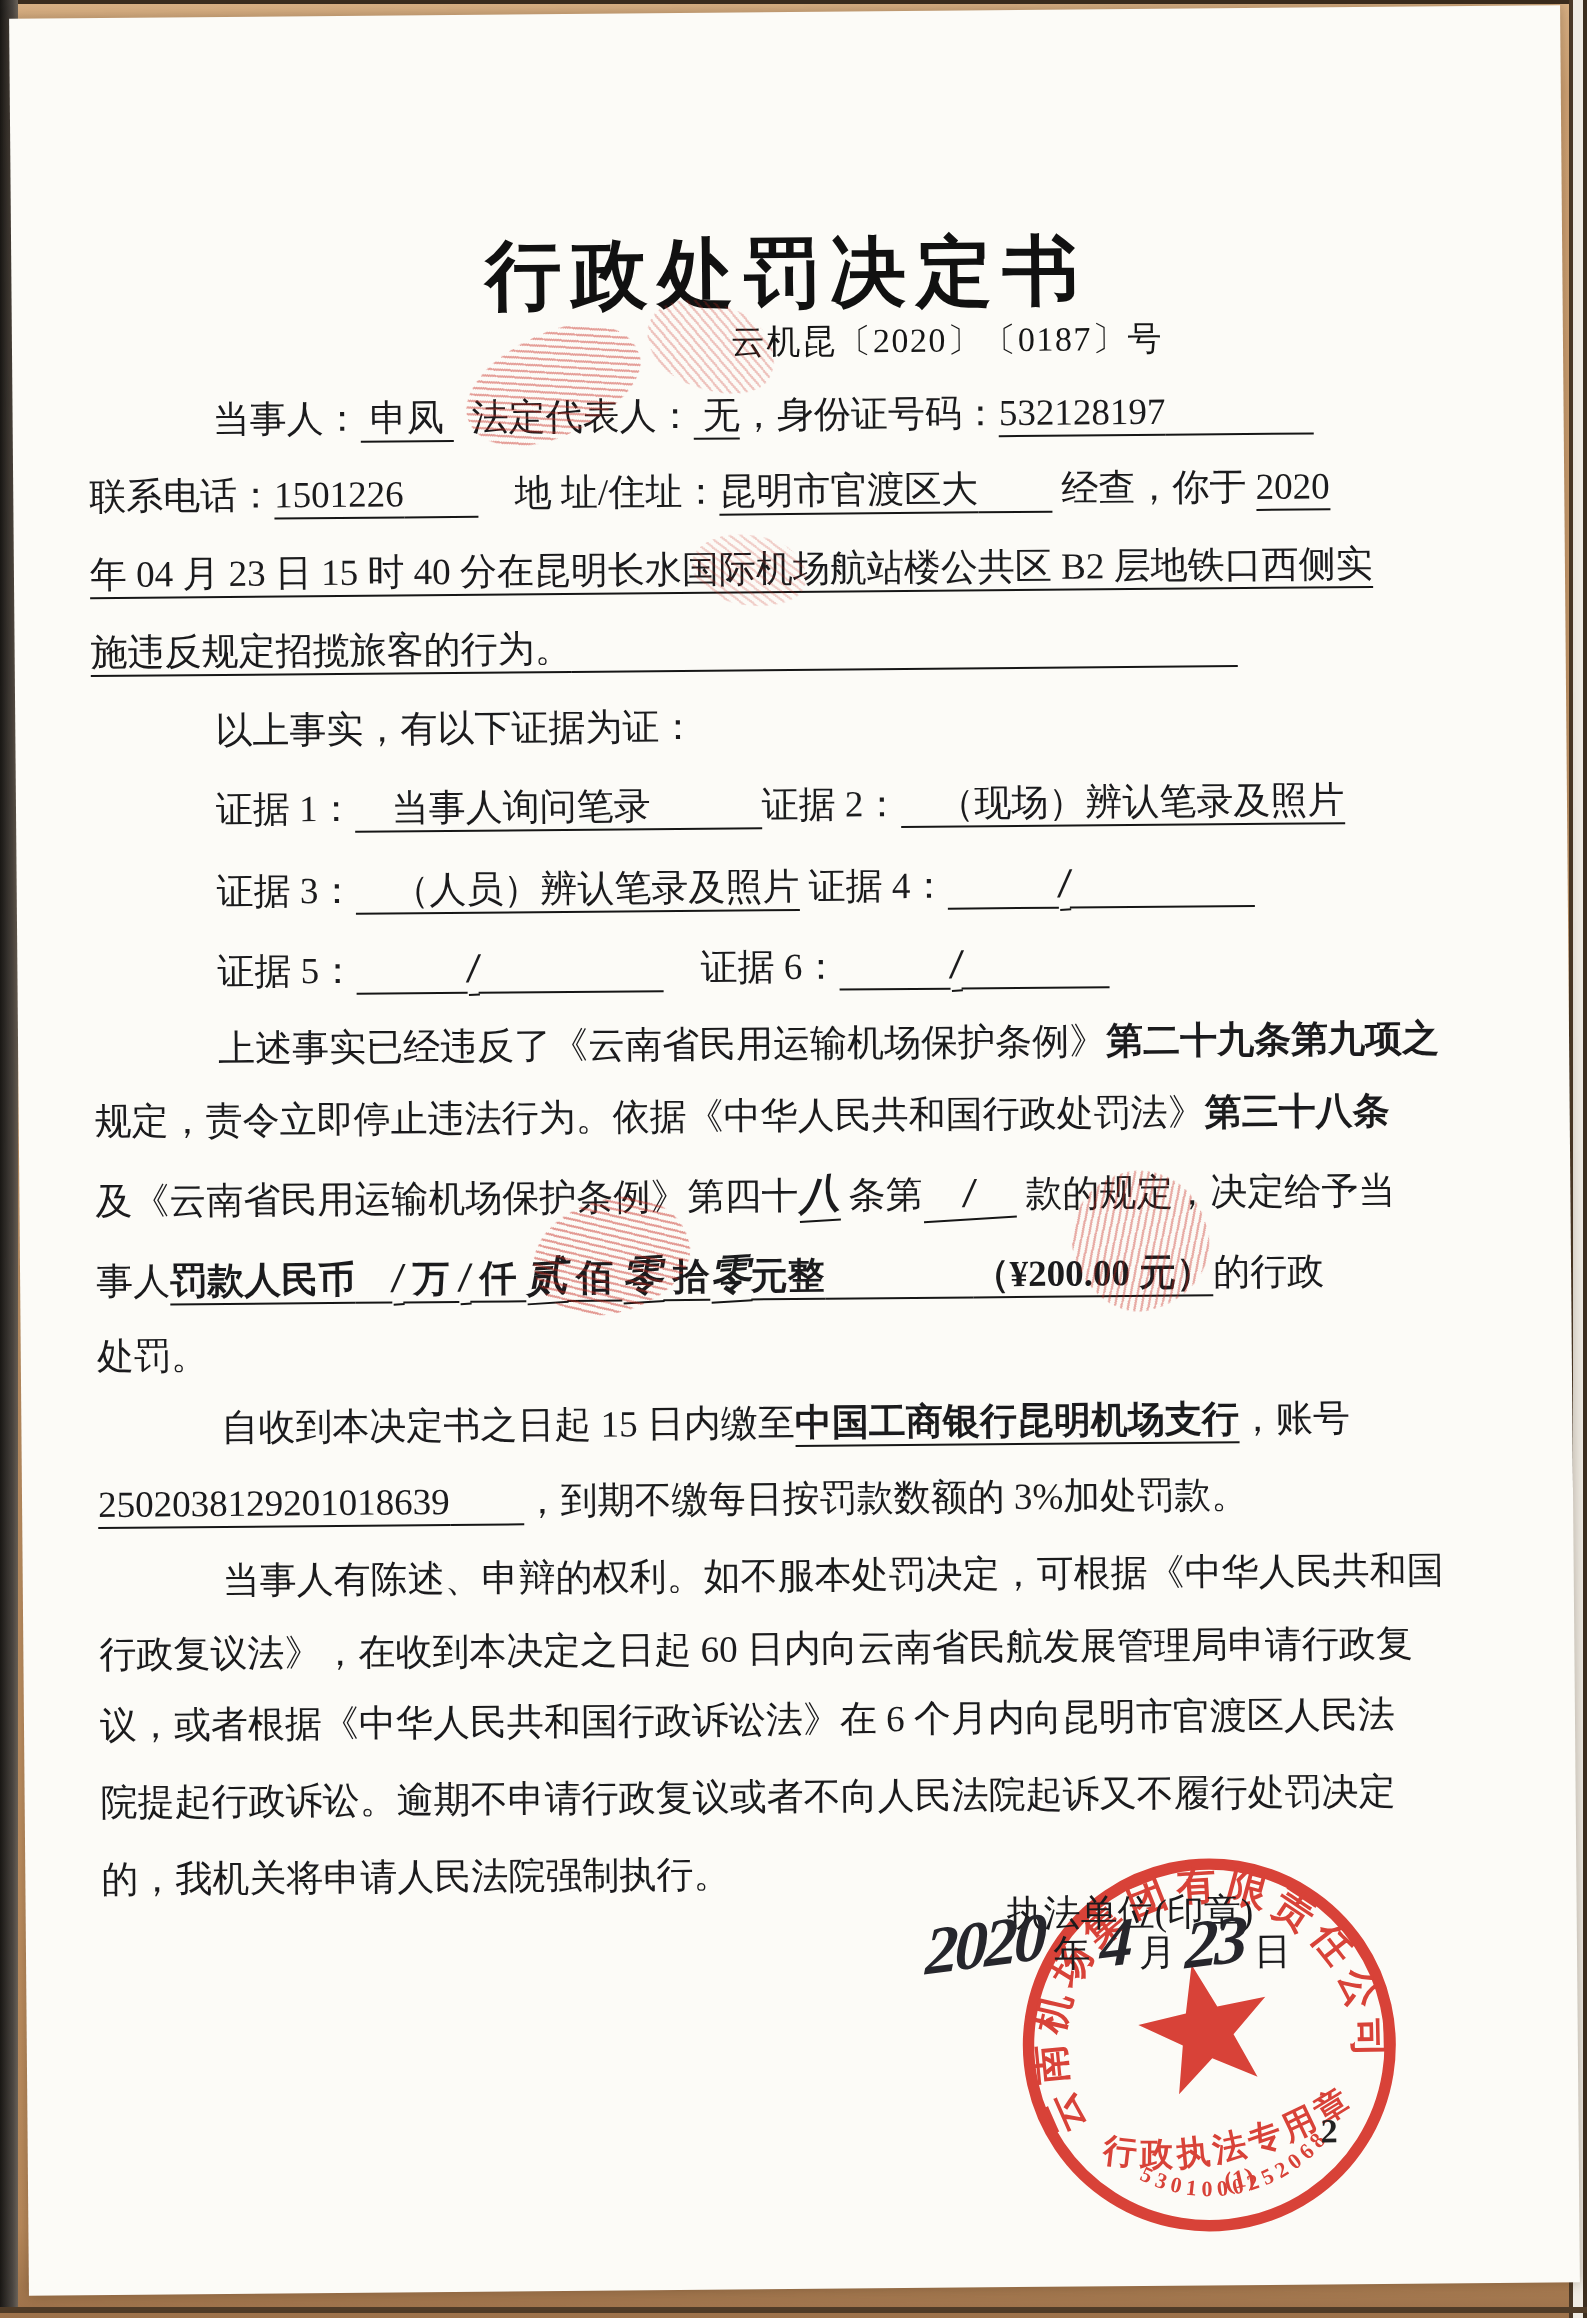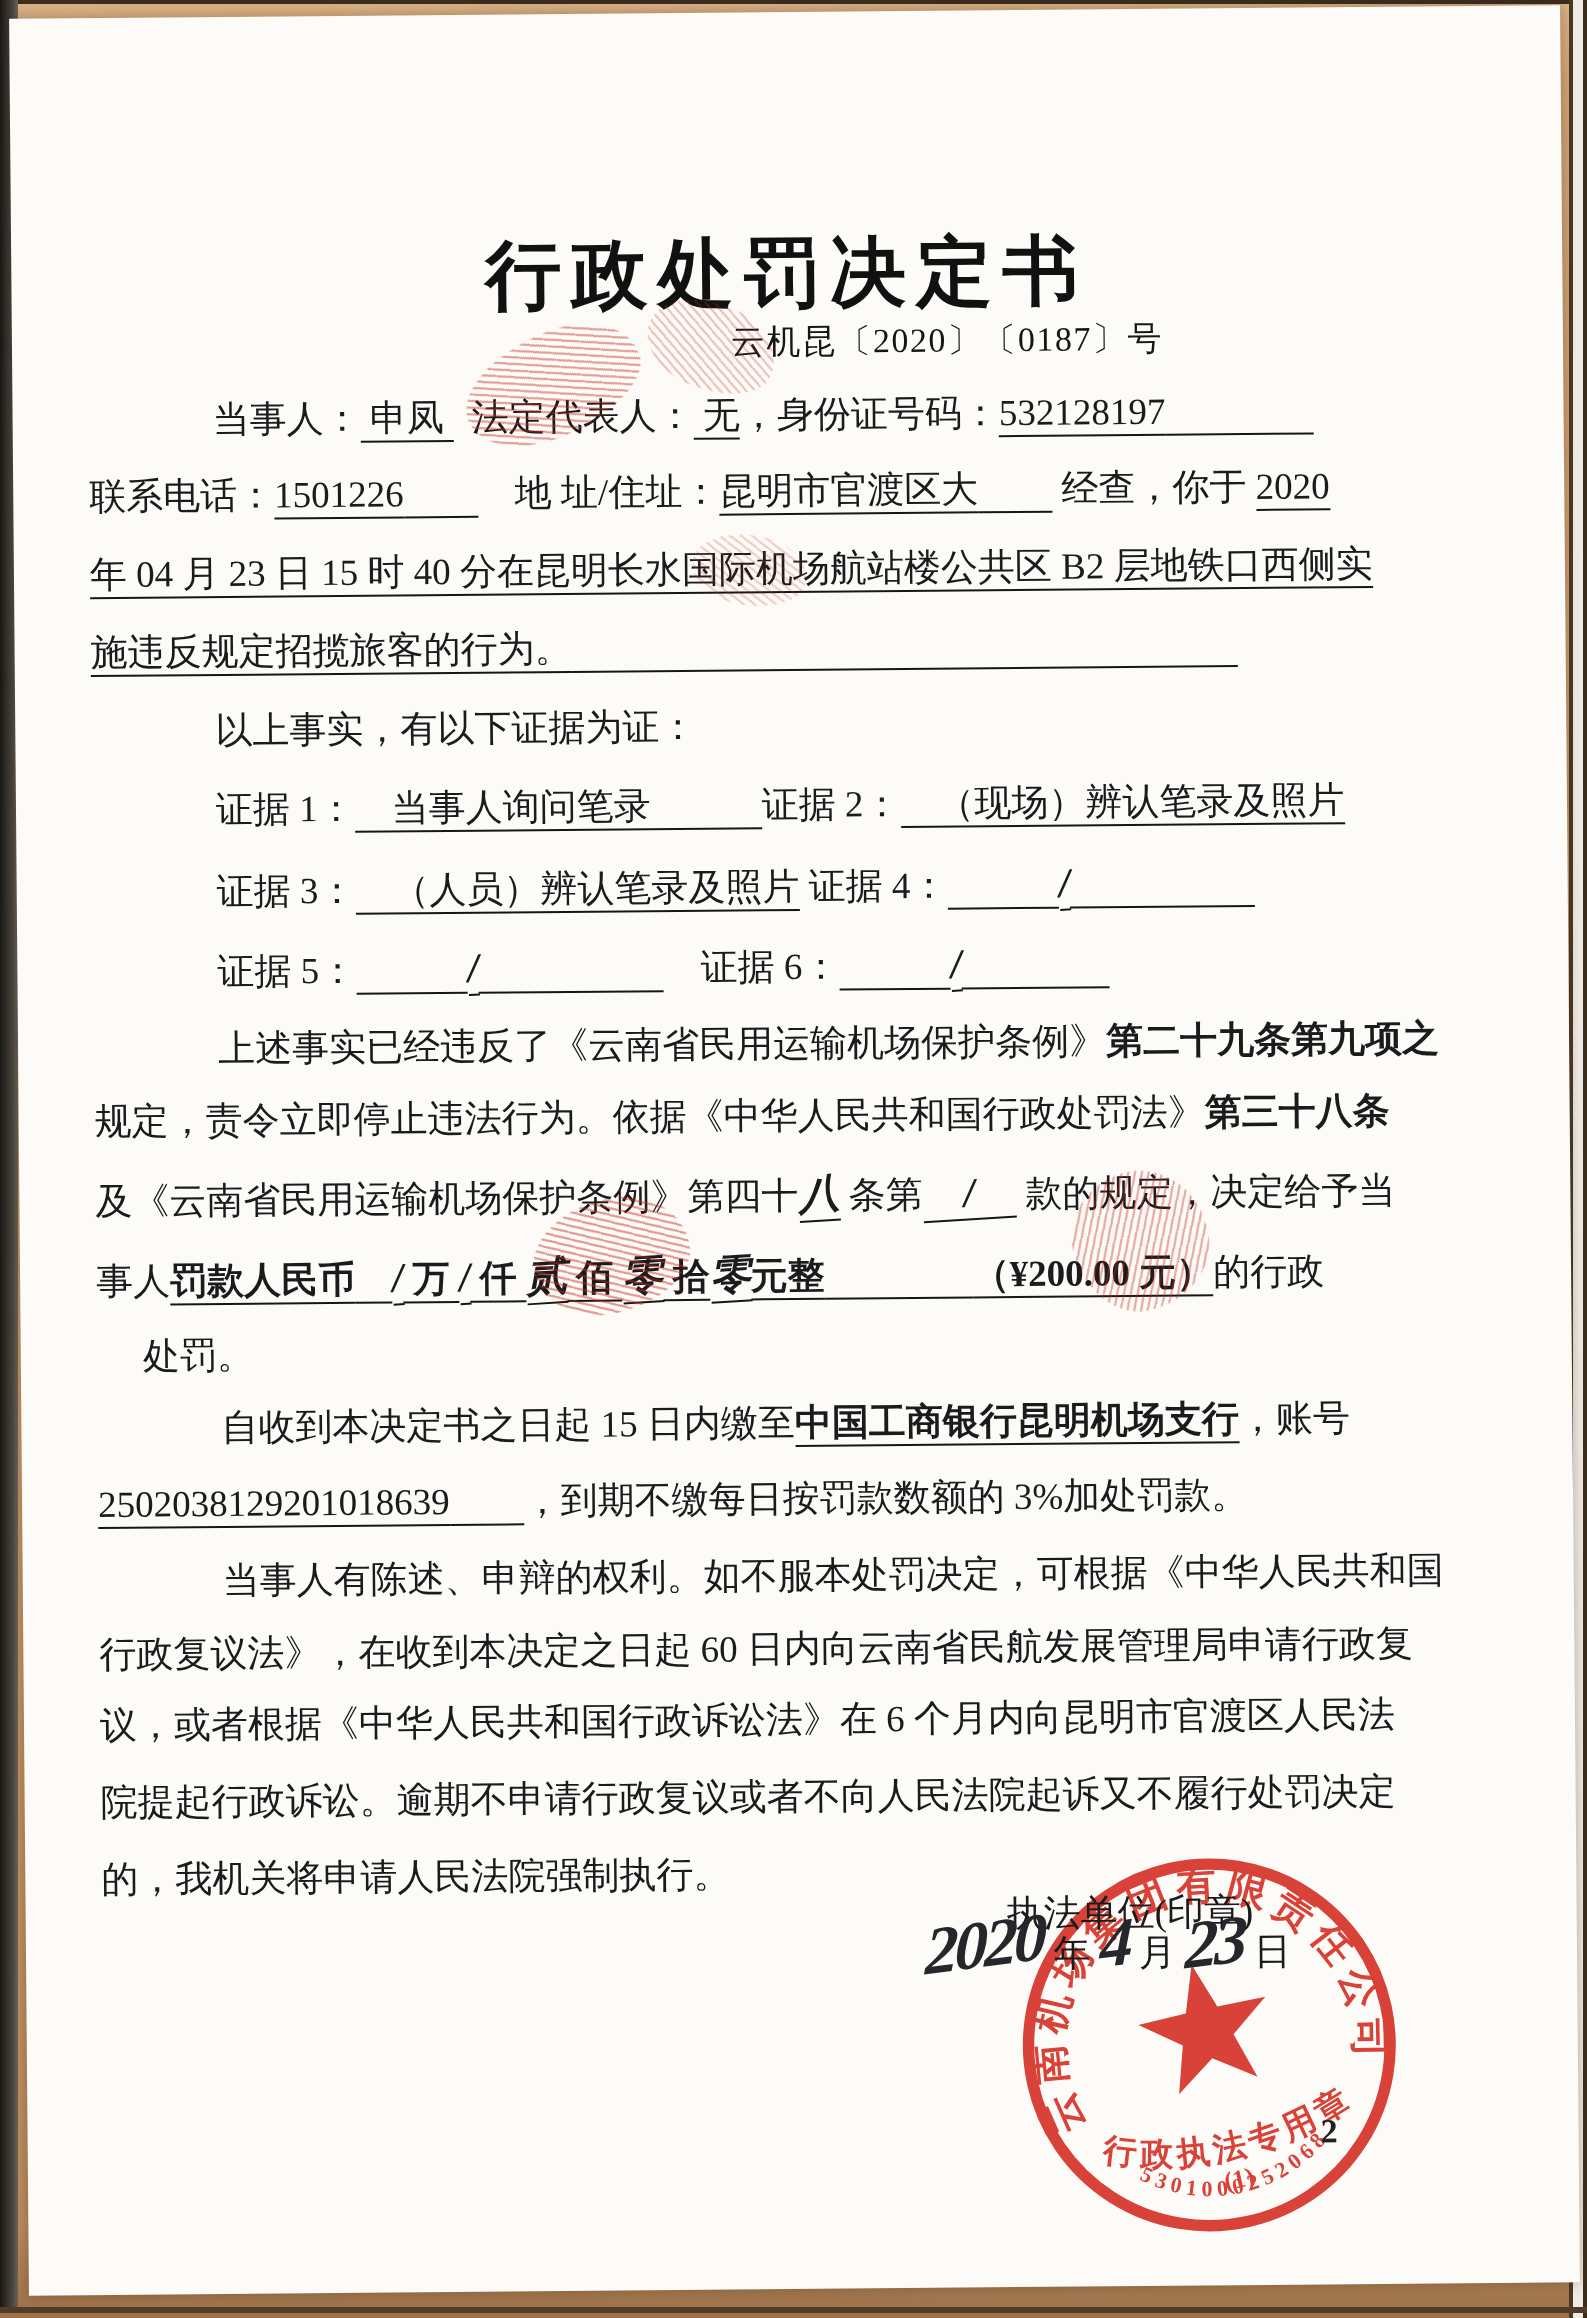--- a/index.html
+++ b/index.html
@@ -76,21 +76,21 @@
         <div class="line" style="left: 76px; top: 533px;"><span class="u">年 04 月 23 日 15 时 40 分在昆明长水国际机场航站楼公共区 B2 层地铁口西侧实</span></div>
         <div class="line" style="left: 76px; top: 611px;"><span class="u">施违反规定招揽旅客的行为。</span><span class="u">　　　　　　　　　　　　　　　　　　</span></div>
         <div class="line" style="left: 200px; top: 690px;"><span>以上事实，有以下证据为证：</span></div>
         <div class="line" style="left: 200px; top: 769px;"><span>证据 1：</span><span class="u">　当事人询问笔录　　　</span><span>证据 2：</span><span class="u">　（现场）辨认笔录及照片</span></div>
         <div class="line" style="left: 200px; top: 849px;"><span>证据 3：</span><span class="u">　（人员）辨认笔录及照片</span><span> 证据 4：</span><span class="u">　　　</span><span class="u hw">/</span><span class="u">　　　　　</span></div>
         <div class="line" style="left: 200px; top: 929px;"><span>证据 5：</span><span class="u">　　　</span><span class="u hw">/</span><span class="u">　　　　　</span><span>　</span><span>证据 6：</span><span class="u">　　　</span><span class="u hw">/</span><span class="u">　　　　</span></div>
         <div class="line" style="left: 200px; top: 1008px;"><span>上述事实已经违反了《云南省民用运输机场保护条例》</span><span class="b">第二十九条第九项之</span></div>
         <div class="line" style="left: 76px; top: 1080px;"><span>规定，责令立即停止违法行为。依据《中华人民共和国行政处罚法》</span><span class="b">第三十八条</span></div>
         <div class="line" style="left: 76px; top: 1158px;"><span>及《云南省民用运输机场保护条例》第四十</span><span class="u hw">八</span><span> 条第</span><span class="u hw">　/　</span><span> 款的规定，决定给予当</span></div>
         <div class="line tight" style="left: 76px; top: 1238px;"><span>事人</span><span class="u b">罚款人民币</span><span class="u">　</span><span class="u hw">/</span><span class="u b"> 万 </span><span class="u hw">/</span><span class="u b"> 仟 </span><span class="u hw">贰</span><span class="u b"> 佰 </span><span class="u hw">零</span><span class="u b"> 拾</span><span class="u hw">零</span><span class="u b">元整</span><span class="u">　　　　</span><span class="u b">（¥200.00 元）</span><span>的行政</span></div>
-        <div class="line" style="left: 76px; top: 1315px; margin-left: 46px;"><span>处罚。</span></div>
+        <div class="line" style="left: 76px; top: 1315px;"><span>处罚。</span></div>
         <div class="line" style="left: 200px; top: 1387px;"><span>自收到本决定书之日起 15 日内缴至</span><span class="u b">中国工商银行昆明机场支行</span><span>，账号</span></div>
         <div class="line" style="left: 76px; top: 1463px;"><span class="u">2502038129201018639</span><span class="u">　　</span><span>，到期不缴每日按罚款数额的 3%加处罚款。</span></div>
         <div class="line" style="left: 200px; top: 1540px;"><span>当事人有陈述、申辩的权利。如不服本处罚决定，可根据《中华人民共和国</span></div>
         <div class="line" style="left: 76px; top: 1613px;"><span>行政复议法》，在收到本决定之日起 60 日内向云南省民航发展管理局申请行政复</span></div>
         <div class="line" style="left: 76px; top: 1684px;"><span>议，或者根据《中华人民共和国行政诉讼法》在 6 个月内向昆明市官渡区人民法</span></div>
         <div class="line" style="left: 76px; top: 1761px;"><span>院提起行政诉讼。逾期不申请行政复议或者不向人民法院起诉又不履行处罚决定</span></div>
         <div class="line" style="left: 76px; top: 1838px;"><span>的，我机关将申请人民法院强制执行。</span></div>
         <div class="line sign-label" style="left: 981px; top: 1880px;"><span>执法单位(印章)</span></div>
         <div class="line date" style="left: 899px; top: 1909px;"><span class="ink">2020</span><span> 年 </span><span class="ink">4</span><span> 月 </span><span class="ink">23</span><span> 日</span></div>
       </div>

